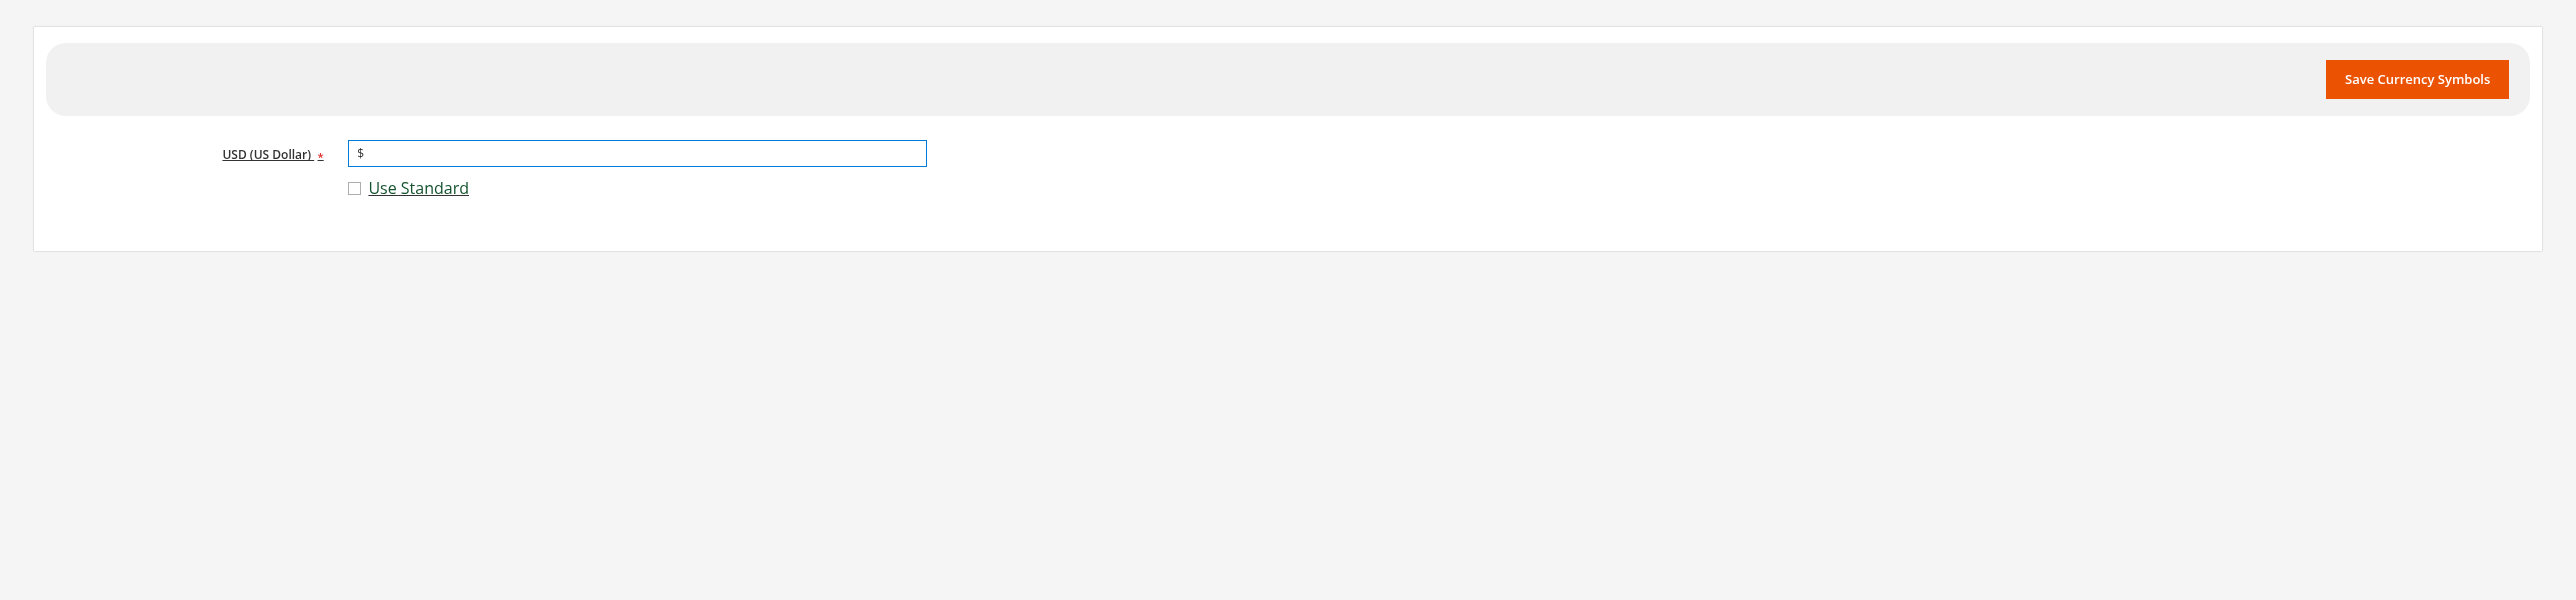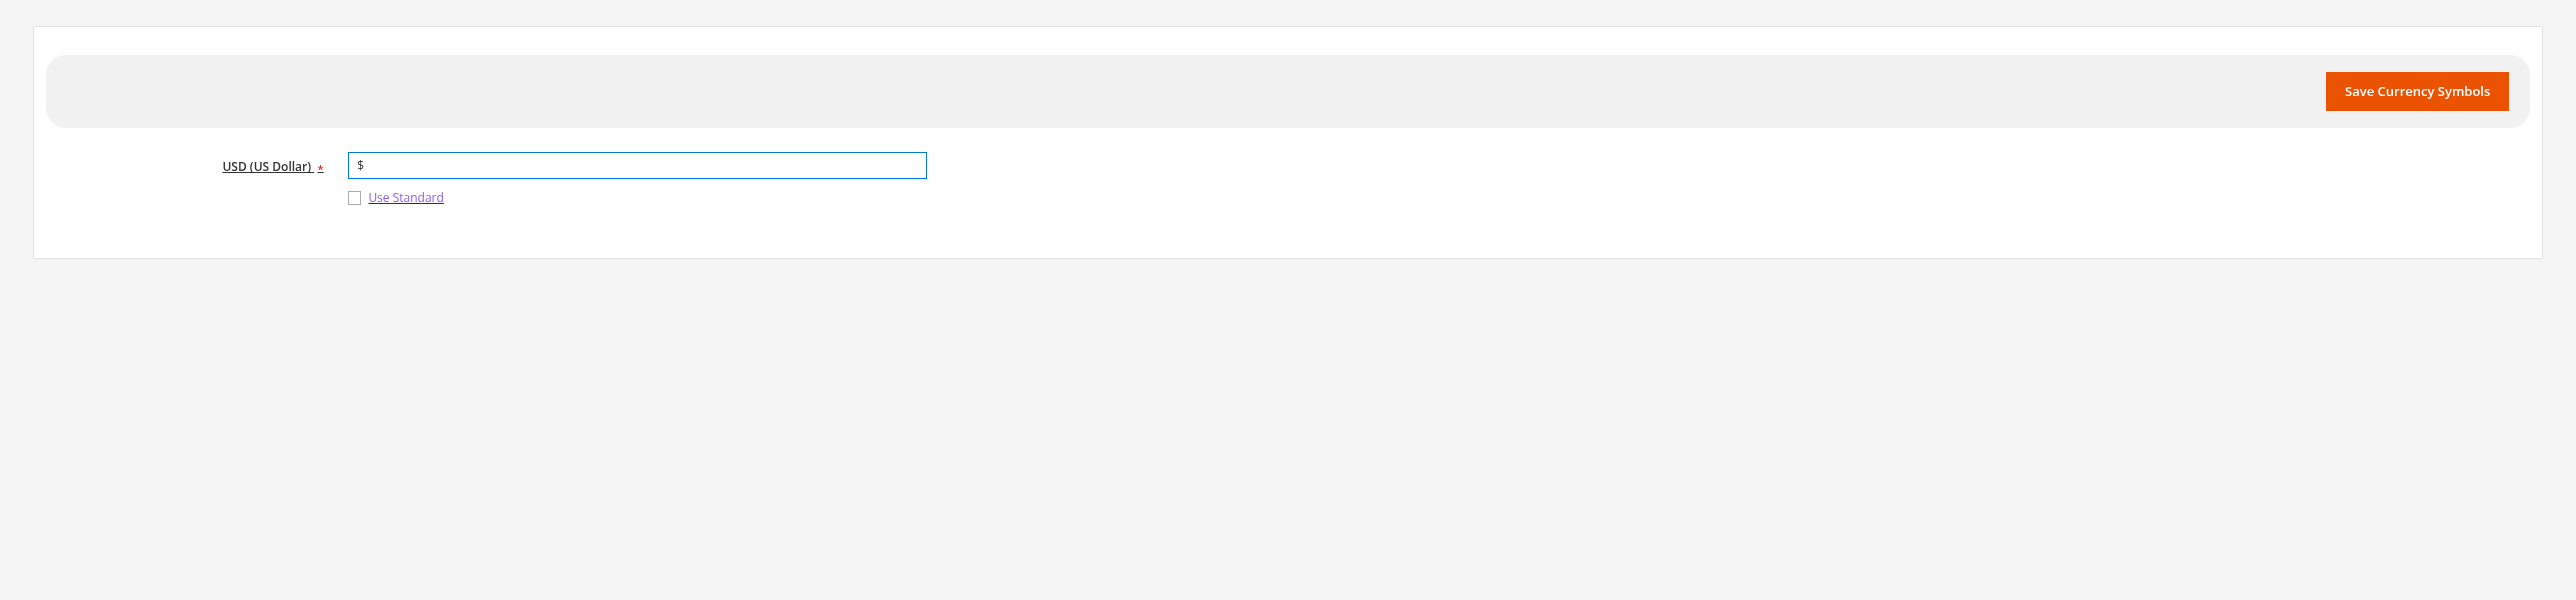--- a/index.html
+++ b/index.html
@@ -20,21 +20,21 @@
       border-radius: 1.7px;
       box-shadow: 0 0 1.7px rgba(0,0,0,0.05);
       padding: 0;
     }
     .toolbar {
       background: #f1f1f1;
       padding: 17px 20.7px;
       display: flex;
       justify-content: flex-end;
       align-items: center;
-      margin: 28px 12px 0 12px;
+      margin: 16px 12px 0 12px;
       border-radius: 20px;
     }
     .btn-primary {
       background: #eb5202;
       color: #fff;
       border: none;
       font-size: 13px;
       font-weight: 600;
       padding: 10.3px 19px;
       cursor: pointer;
@@ -97,22 +97,22 @@
     .checkbox-input:checked::after {
       content: '✓';
       display: block;
       text-align: center;
       line-height: 12px;
       font-size: 10.3px;
       color: #514943;
     }
     .checkbox-label {
       margin-left: 6.9px;
-      font-size: 12px;
-      color: #8b5cf6;
+      font-size: 16px;
+      color: #14532d;
       font-weight: 400;
     }
   </style>
 </head>
 <body>
 
 <div class="panel">
 
   <div class="toolbar">
     <button class="btn-primary">Save Currency Symbols</button>

